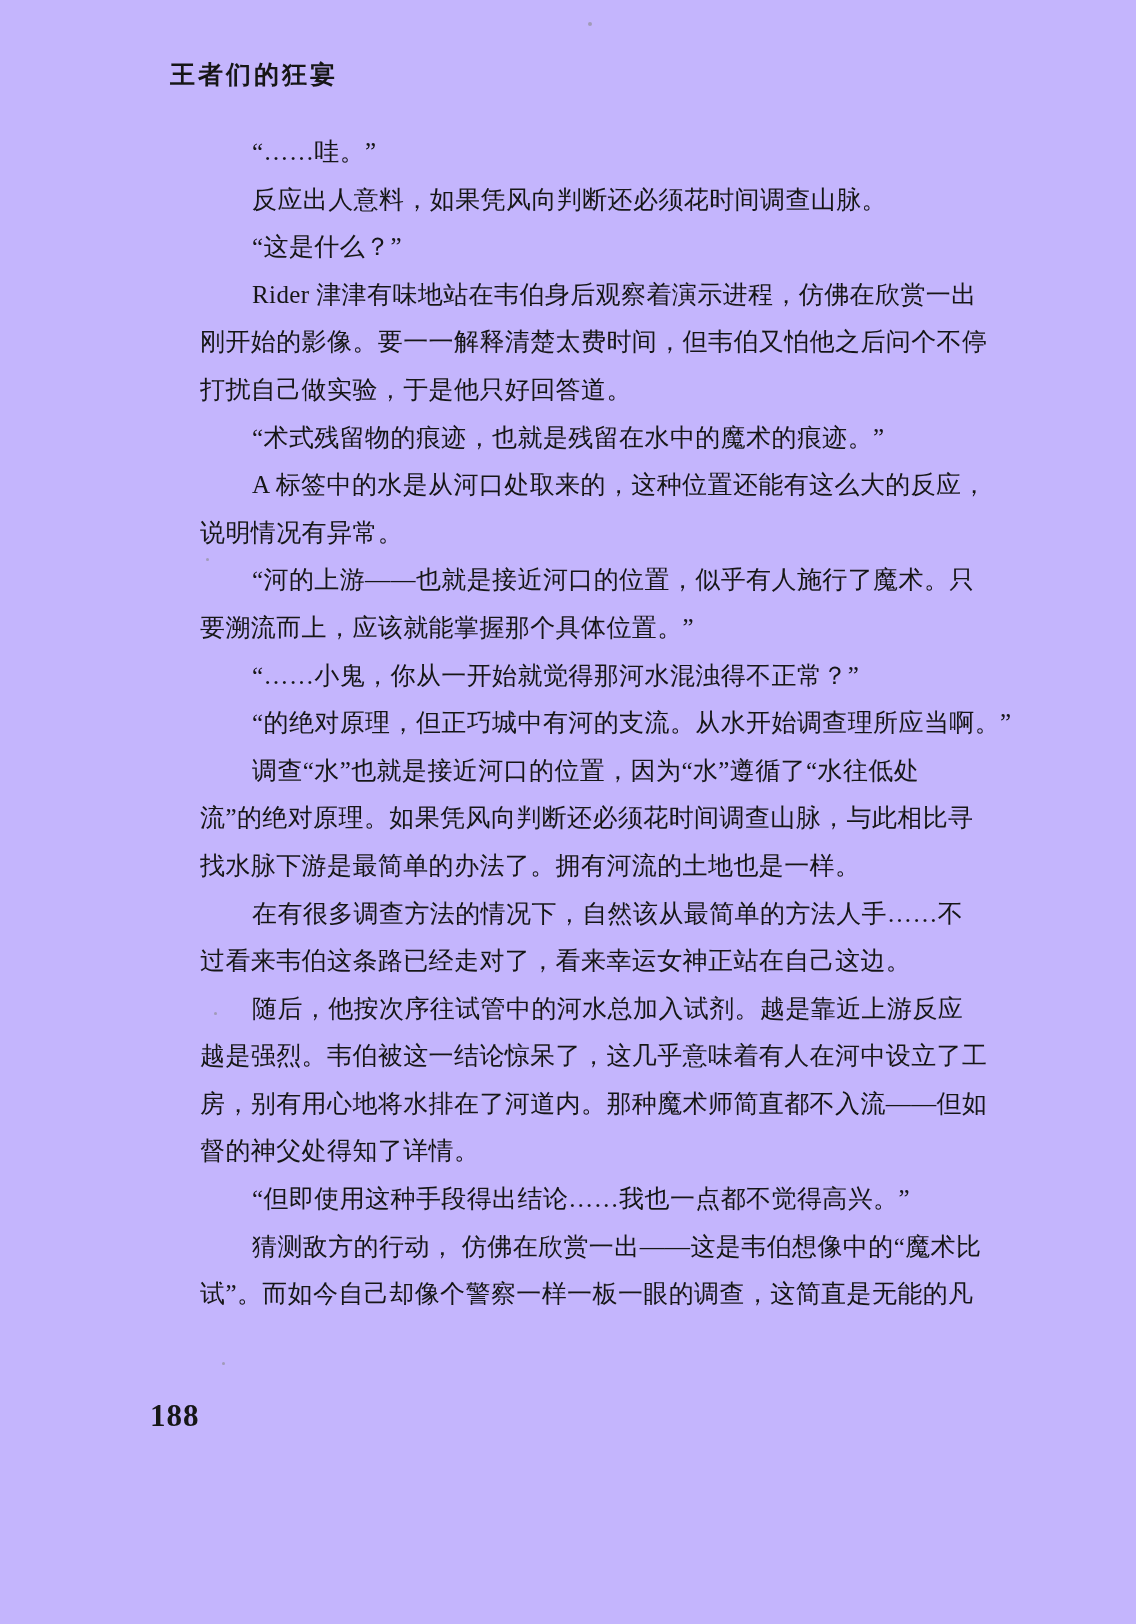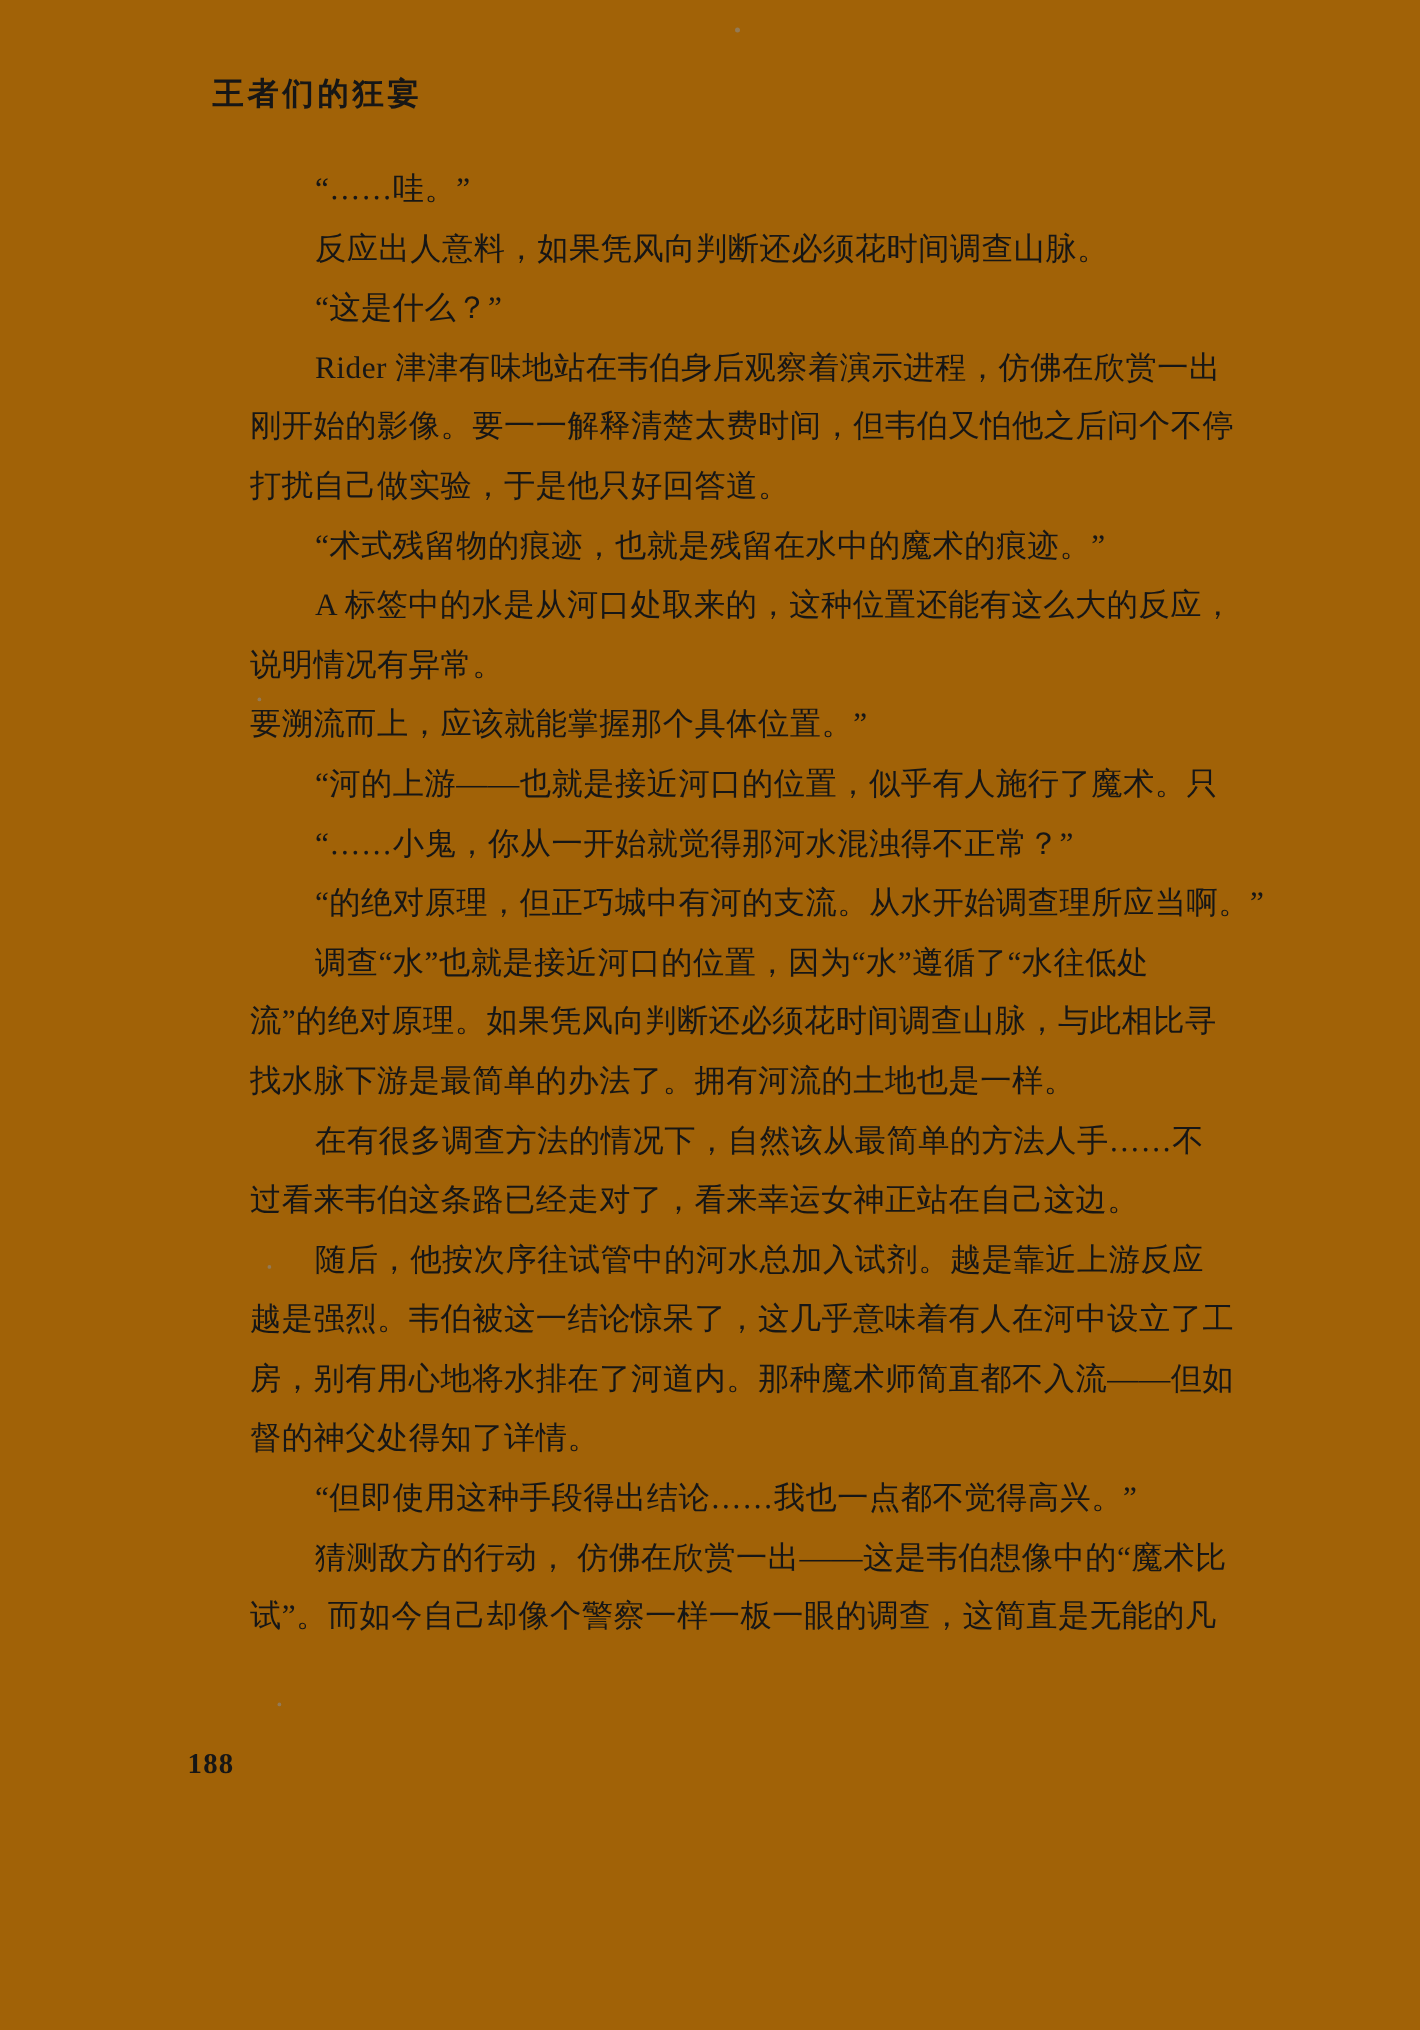--- a/index.html
+++ b/index.html
@@ -6,21 +6,21 @@
   html, body {
     width: 1136px; height: 1624px;
     background: #ffffff;
     font-family: "Liberation Serif", "DejaVu Serif", serif;
     color: #141414;
     overflow: hidden;
   }
   .page {
     position: relative;
     width: 1136px; height: 1624px;
-    background: #a16207;
+    background: #c4b5fd;
   }
   .running-header {
     position: absolute;
     left: 170px; top: 58px;
     font-size: 25px;
     font-weight: bold;
     letter-spacing: 3px;
     color: #161616;
   }
   .body-text {
@@ -35,21 +35,21 @@
   }
   .body-text .line {
     white-space: nowrap;
   }
   .body-text .line.indent {
     padding-left: 52px;
   }
   .page-number {
     position: absolute;
     left: 150px; top: 1398px;
-    font-size: 23px;
+    font-size: 31px;
     font-weight: bold;
     letter-spacing: 1px;
     color: #161616;
   }
   .speck {
     position: absolute;
     background: #8a8a8a;
     border-radius: 50%;
     opacity: 0.6;
   }
@@ -67,22 +67,22 @@
   <div class="body-text">
       <div class="line indent">“……哇。”</div>
       <div class="line indent">反应出人意料，如果凭风向判断还必须花时间调查山脉。</div>
       <div class="line indent">“这是什么？”</div>
       <div class="line indent">Rider 津津有味地站在韦伯身后观察着演示进程，仿佛在欣赏一出</div>
       <div class="line">刚开始的影像。要一一解释清楚太费时间，但韦伯又怕他之后问个不停</div>
       <div class="line">打扰自己做实验，于是他只好回答道。</div>
       <div class="line indent">“术式残留物的痕迹，也就是残留在水中的魔术的痕迹。”</div>
       <div class="line indent">A 标签中的水是从河口处取来的，这种位置还能有这么大的反应，</div>
       <div class="line">说明情况有异常。</div>
+      <div class="line indent">“河的上游——也就是接近河口的位置，似乎有人施行了魔术。只</div>
       <div class="line">要溯流而上，应该就能掌握那个具体位置。”</div>
-      <div class="line indent">“河的上游——也就是接近河口的位置，似乎有人施行了魔术。只</div>
       <div class="line indent">“……小鬼，你从一开始就觉得那河水混浊得不正常？”</div>
       <div class="line indent">“的绝对原理，但正巧城中有河的支流。从水开始调查理所应当啊。”</div>
       <div class="line indent">调查“水”也就是接近河口的位置，因为“水”遵循了“水往低处</div>
       <div class="line">流”的绝对原理。如果凭风向判断还必须花时间调查山脉，与此相比寻</div>
       <div class="line">找水脉下游是最简单的办法了。拥有河流的土地也是一样。</div>
       <div class="line indent">在有很多调查方法的情况下，自然该从最简单的方法人手……不</div>
       <div class="line">过看来韦伯这条路已经走对了，看来幸运女神正站在自己这边。</div>
       <div class="line indent">随后，他按次序往试管中的河水总加入试剂。越是靠近上游反应</div>
       <div class="line">越是强烈。韦伯被这一结论惊呆了，这几乎意味着有人在河中设立了工</div>
       <div class="line">房，别有用心地将水排在了河道内。那种魔术师简直都不入流——但如</div>

